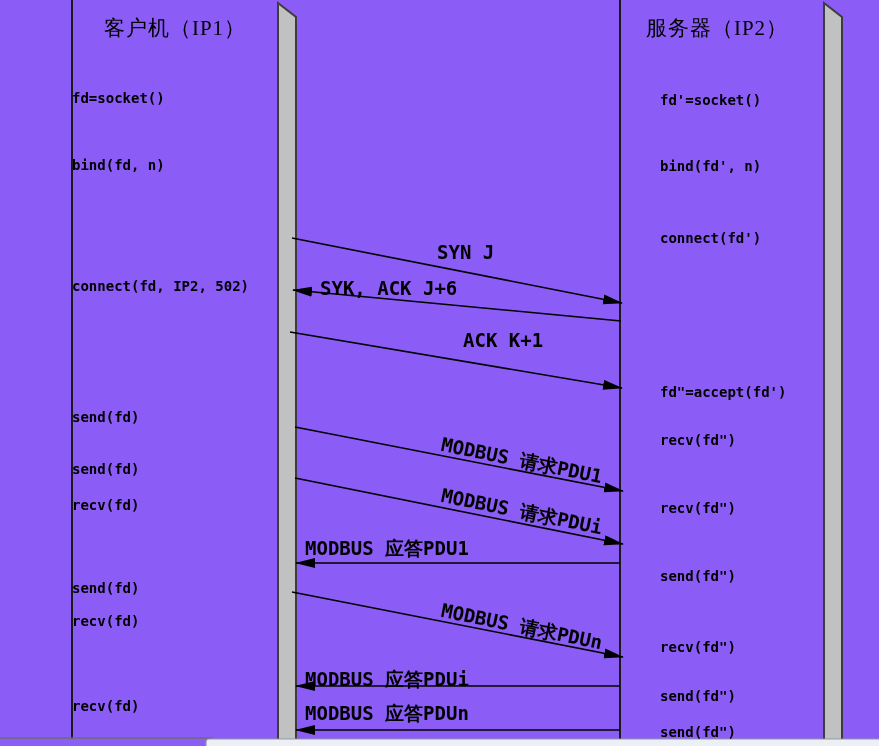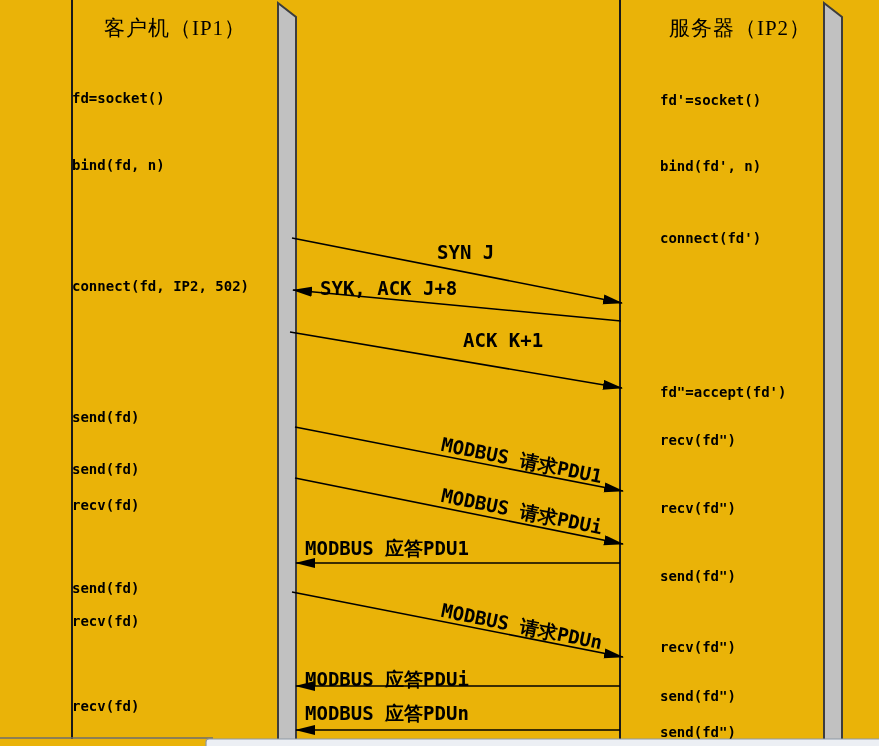--- a/index.html
+++ b/index.html
@@ -1,20 +1,20 @@
 <!DOCTYPE html>
 <html><head>
 <meta charset="utf-8">
 <style>
   html, body { margin: 0; padding: 0; background: #ffffff; }
   .stage {
     position: relative;
     width: 879px;
     height: 746px;
-    background: #eab308;
+    background: #8b5cf6;
     overflow: hidden;
     font-family: "DejaVu Sans Mono", monospace;
     color: #000;
   }
   .stage svg { position: absolute; left: 0; top: 0; }
   .lbl { position: absolute; white-space: pre; }
   .title {
     font-family: "Liberation Serif", serif;
     font-size: 21px;
     letter-spacing: 1px;
@@ -62,21 +62,21 @@
     <line x1="620" y1="563" x2="296" y2="563" stroke="#000" stroke-width="1.6" marker-end="url(#ah)"></line>
     <line x1="292" y1="592" x2="623" y2="657" stroke="#000" stroke-width="1.6" marker-end="url(#ah)"></line>
     <line x1="620" y1="686" x2="296" y2="686" stroke="#000" stroke-width="1.6" marker-end="url(#ah)"></line>
     <line x1="620" y1="730" x2="296" y2="730" stroke="#000" stroke-width="1.6" marker-end="url(#ah)"></line>
 
     <line x1="0" y1="738" x2="213" y2="738" stroke="#6e6e6e" stroke-width="1.5"></line>
     <rect x="206" y="739" width="676" height="12" rx="3" fill="#eceff4" stroke="#8e9aa6" stroke-width="1.2"></rect>
   </svg>
 
   <div class="lbl title" style="left:72px; top:14px; width:206px;">客户机（IP1）</div>
-  <div class="lbl title" style="left:620px; top:14px; width:240px;">服务器（IP2）</div>
+  <div class="lbl title" style="left:597px; top:14px; width:240px;">服务器（IP2）</div>
 
   <div class="lbl call" style="top:90px;">fd=socket()</div>
   <div class="lbl call" style="top:157px;">bind(fd, n)</div>
   <div class="lbl call" style="top:230px;margin-top:48px;">connect(fd, IP2, 502)</div>
   <div class="lbl call" style="top:409px;">send(fd)</div>
   <div class="lbl call" style="top:461px;">send(fd)</div>
   <div class="lbl call" style="top:497px;">recv(fd)</div>
   <div class="lbl call" style="top:580px;">send(fd)</div>
   <div class="lbl call" style="top:613px;">recv(fd)</div>
   <div class="lbl call" style="top:698px;">recv(fd)</div>
@@ -86,21 +86,21 @@
   <div class="lbl call server" style="top:230px;">connect(fd')</div>
   <div class="lbl call server" style="top:384px;">fd"=accept(fd')</div>
   <div class="lbl call server" style="top:432px;">recv(fd")</div>
   <div class="lbl call server" style="top:500px;">recv(fd")</div>
   <div class="lbl call server" style="top:568px;">send(fd")</div>
   <div class="lbl call server" style="top:639px;">recv(fd")</div>
   <div class="lbl call server" style="top:688px;">send(fd")</div>
   <div class="lbl call server" style="top:724px;">send(fd")</div>
 
   <div class="lbl msg" style="left:437px; top:241px;">SYN J</div>
-  <div class="lbl msg" style="left:320px; top:277px;">SYK, ACK J+8</div>
+  <div class="lbl msg" style="left:320px; top:277px;">SYK, ACK J+6</div>
   <div class="lbl msg" style="left:425px; top:329px;margin-left:38px;">ACK K+1</div>
 
   <div class="lbl msg rot" style="left:444px; top:432px;">MODBUS 请求PDU1</div>
   <div class="lbl msg rot" style="left:444px; top:483px;">MODBUS 请求PDUi</div>
   <div class="lbl msg" style="left:305px; top:536px;text-align:center;">MODBUS 应答PDU1</div>
   <div class="lbl msg rot" style="left:444px; top:598px;">MODBUS 请求PDUn</div>
   <div class="lbl msg" style="left:305px; top:658px;margin-top:9px;">MODBUS 应答PDUi</div>
   <div class="lbl msg" style="left:305px; top:701px;">MODBUS 应答PDUn</div>
 
 </div>

